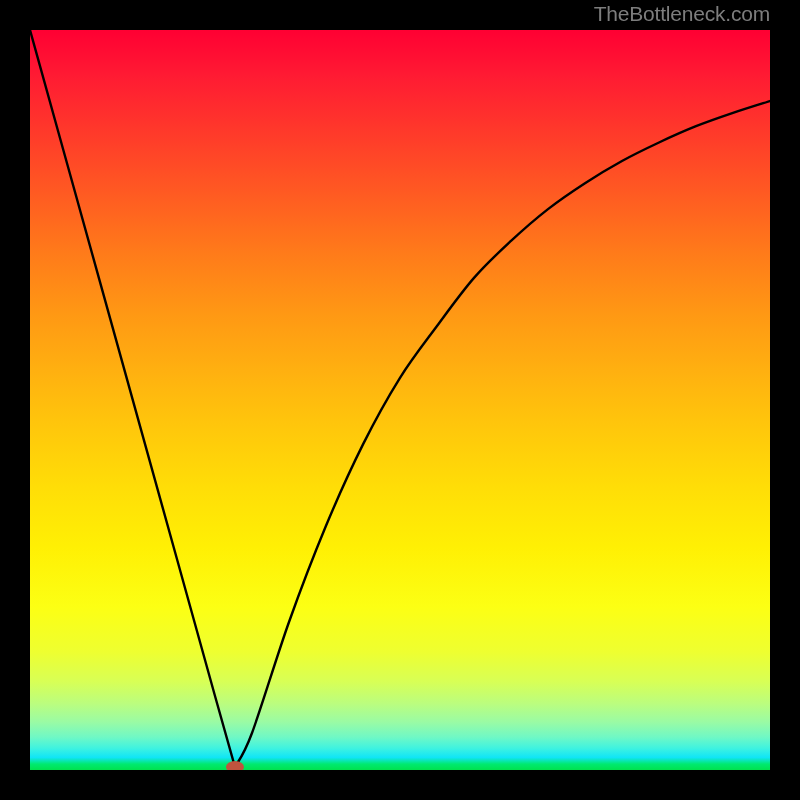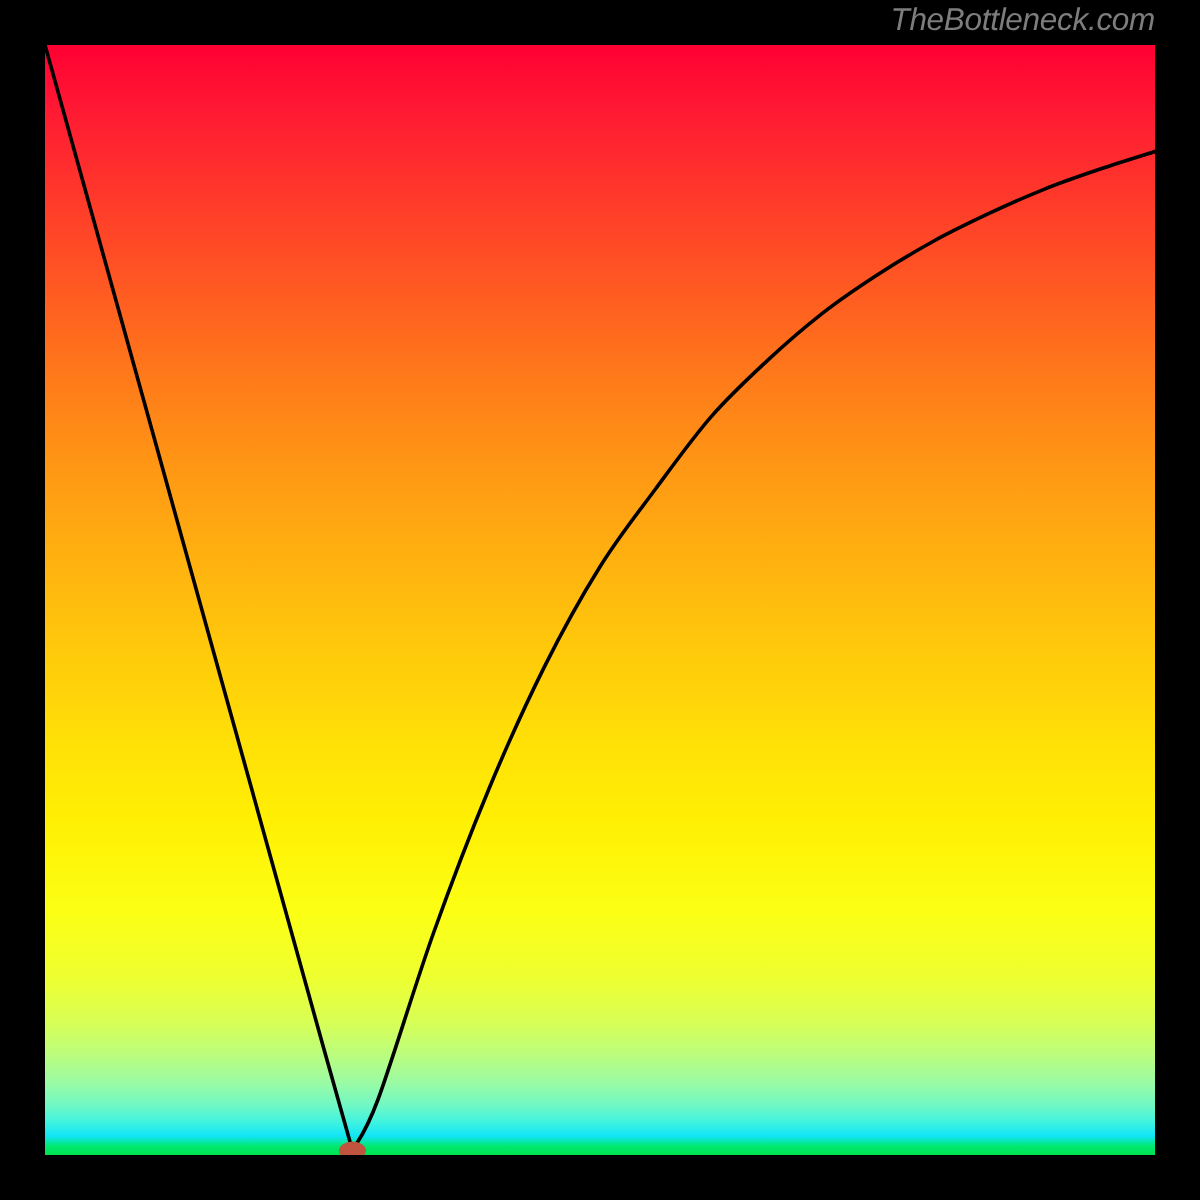--- a/index.html
+++ b/index.html
@@ -9,21 +9,20 @@
     height: 800px;
     overflow: hidden;
     background: #000;
     font-family: Arial, Helvetica, sans-serif;
   }
   .frame {
     position: absolute;
     top: 0; left: 0;
     width: 800px; height: 800px;
     background: #000;
-    font-style: italic;
   }
   .plot {
     position: absolute;
     top: 30px;
     left: 30px;
     width: 740px;
     height: 740px;
     overflow: hidden;
   }
   .gradient {

